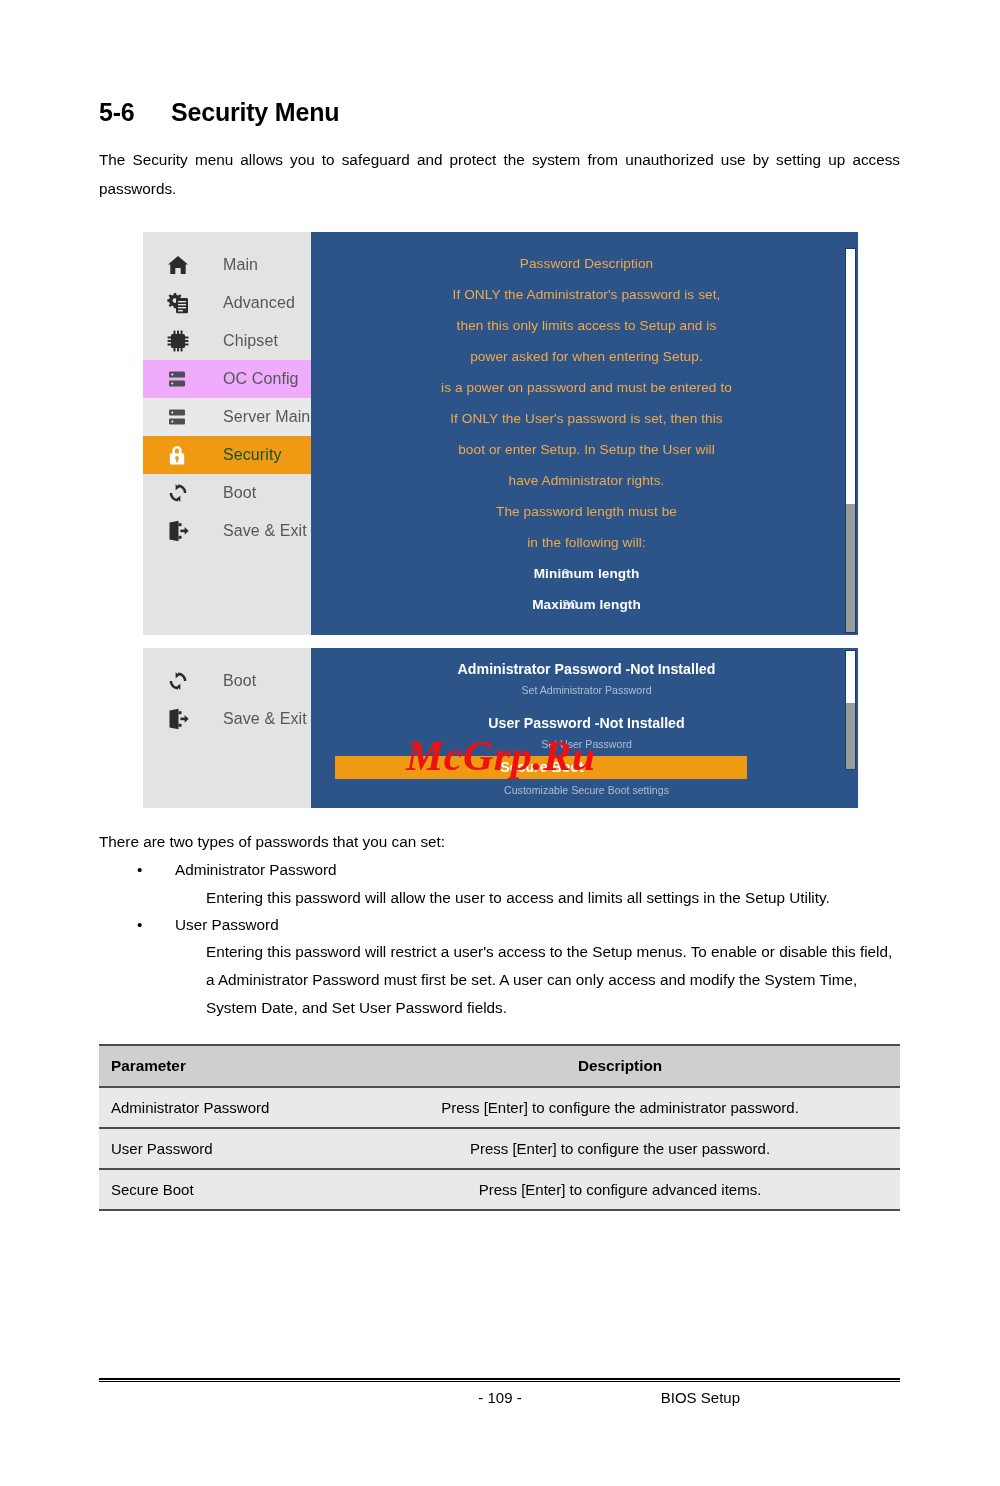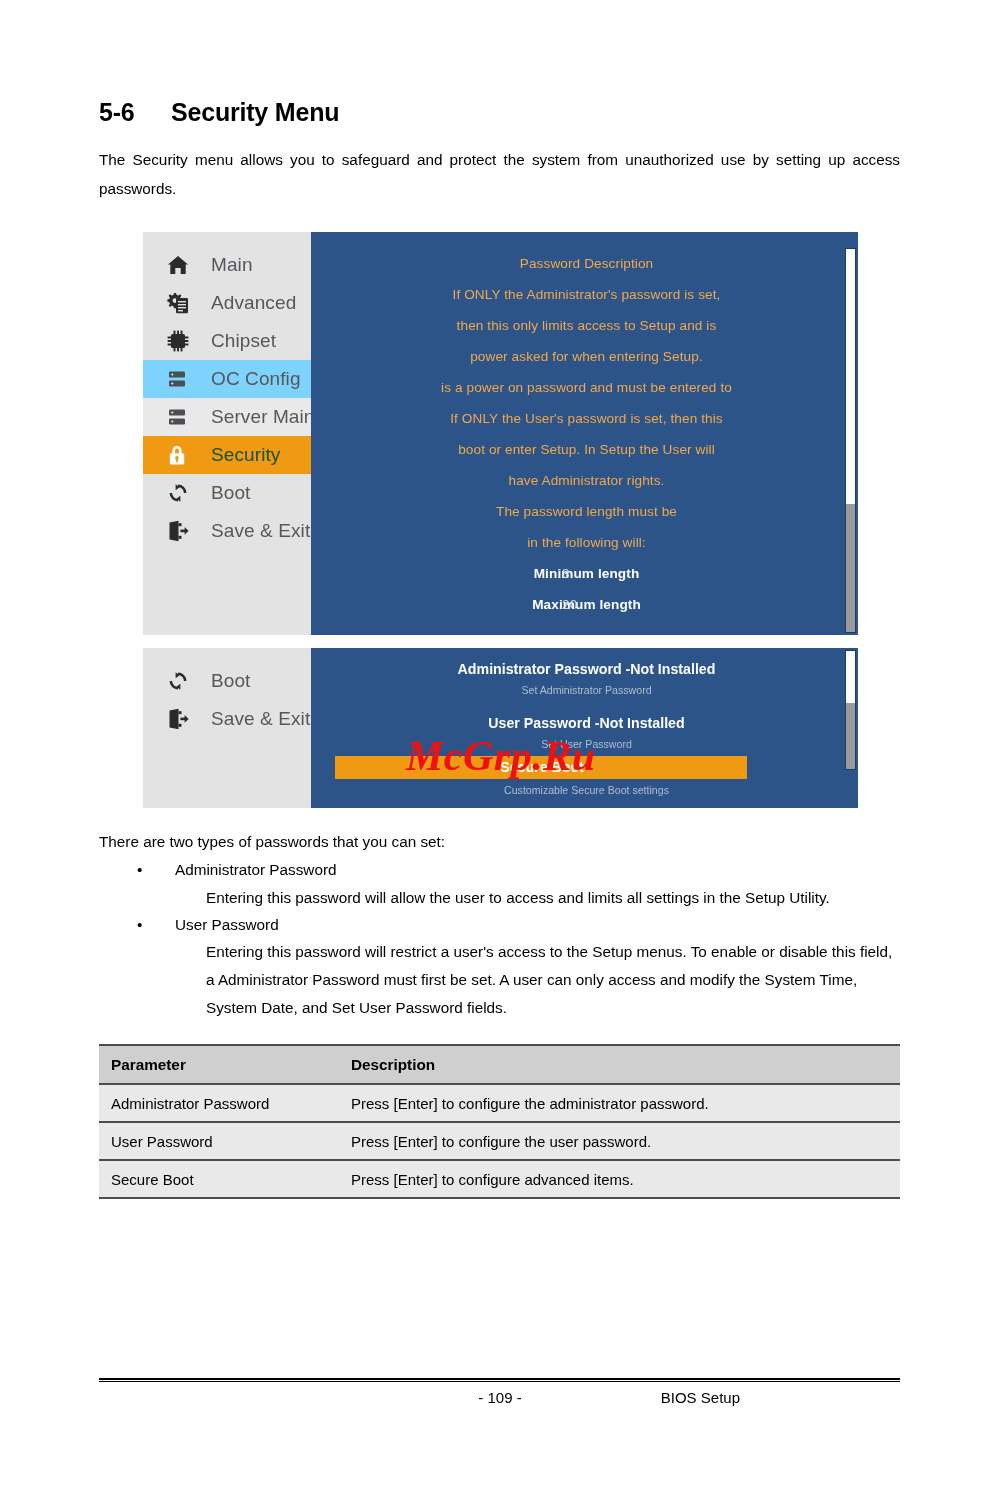--- a/index.html
+++ b/index.html
@@ -61,31 +61,31 @@
 
   
   .menu-row {
     position: relative;
     height: 38px;
     display: flex;
     align-items: center;
     background: #e3e3e3;
     padding-left: 24px;
   }
-  .menu-row.alt     { background: #7dd3fc; }
+  .menu-row.alt     { background: #f0abfc; }
   .menu-row.alt2    { background: #e9e9e9; }
   .menu-row.active  { background: #ef9a12; }
   .menu-row .m-ico  {
     width: 30px; height: 26px;
     display: flex; align-items: center; justify-content: flex-start;
     flex: 0 0 30px;
   }
   .menu-row .m-lbl {
-    margin-left: 14px;
-    font-size: 19px;
+    margin-left: 26px;
+    font-size: 16px;
     color: #54585c;
     letter-spacing: 0.1px;
     white-space: nowrap;
   }
   .menu-row.active .m-lbl { color: #14532d; }
   .menu-pad-top { height: 14px; }
 
   .m-ico svg { display: block; }
 
   
@@ -182,24 +182,24 @@
   .sub-para.p2 { top: 938px; }
 
   
   .tbl {
     position: absolute;
     left: 99px; top: 1044px;
     width: 801px;
     border-collapse: collapse;
     font-size: 15px;
   }
-  .tbl td, .tbl th { padding: 0; }
+  .tbl td, .tbl th { padding: 11px; }
   .tbl tr { height: 38px; }
   .tbl .c1 { width: 240px; padding-left: 12px; text-align: left; }
-  .tbl .c2 { padding-left: 12px; text-align: left; }
+  .tbl .c2 { padding-left: 12px; text-align: center; }
   .tbl thead tr { background: #cfcfcf; height: 39px; }
   .tbl thead th { font-weight: bold; font-size: 15.3px; border-top: 2px solid #4d4d4d; border-bottom: 2px solid #4d4d4d; }
   .tbl tbody tr { background: #e9e9e9; }
   .tbl tbody td { border-bottom: 2px solid #4d4d4d; }
 
   
   .foot-rule {
     position: absolute; left: 99px; top: 1378px;
     width: 801px; height: 0;
     border-top: 2px solid #000;

